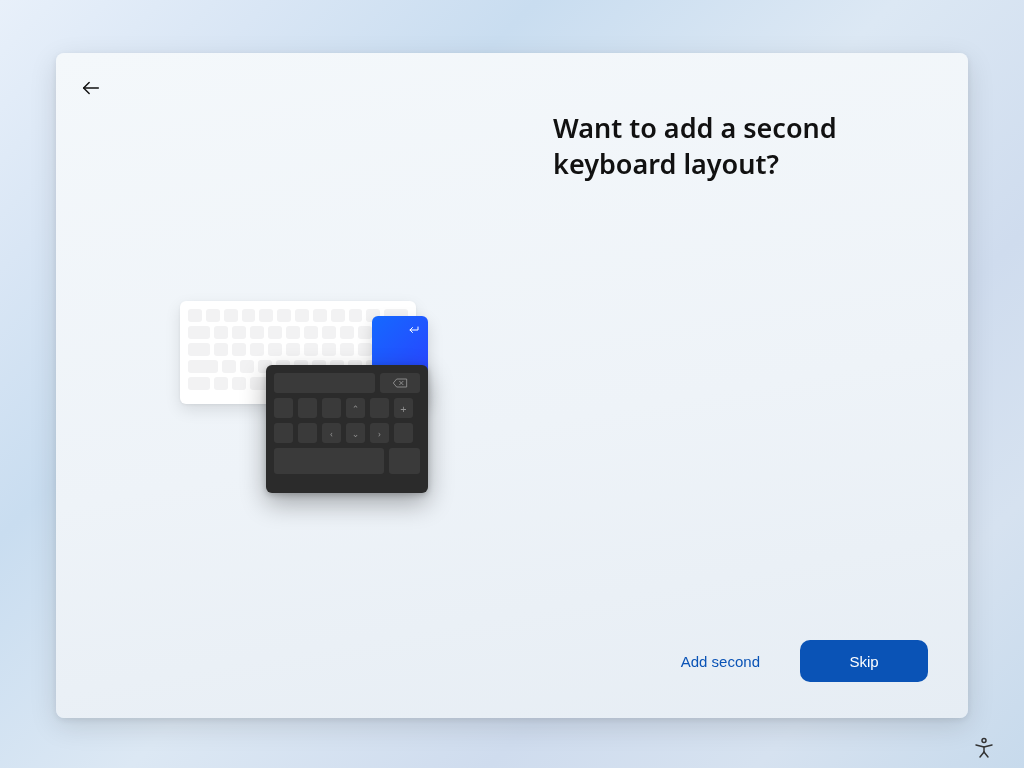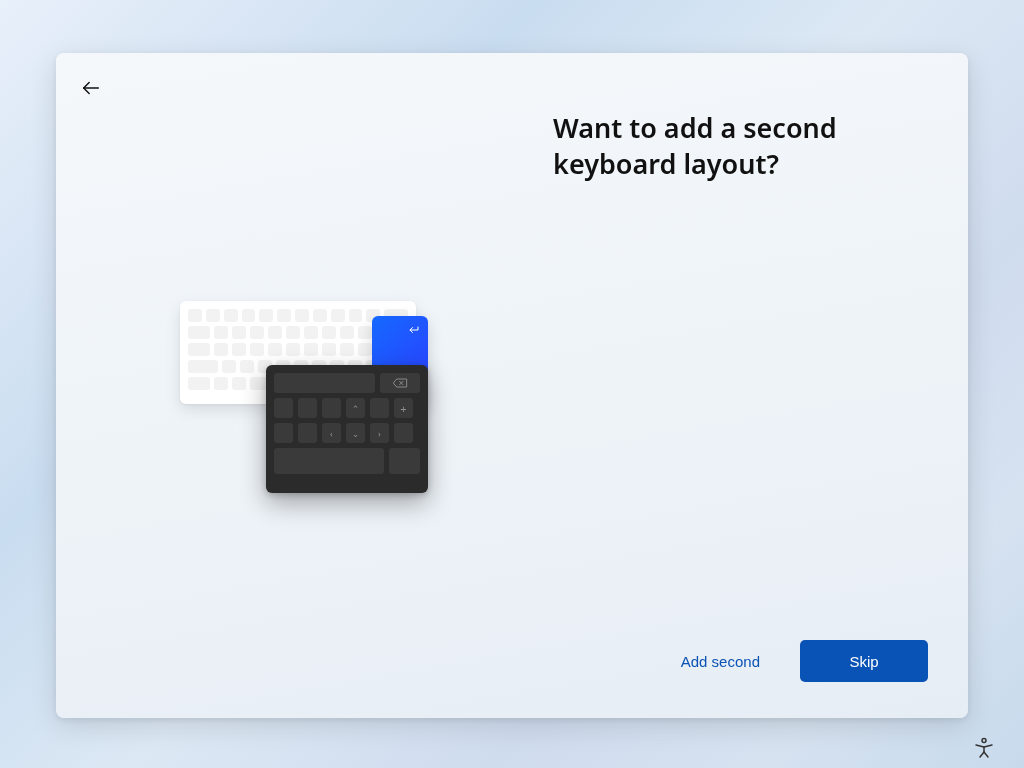--- a/index.html
+++ b/index.html
@@ -135,21 +135,21 @@
       border:none;
       padding:8px 4px;
     }
     .primary-btn {
       width:128px;
       height:42px;
       background:#0a53b6;
       color:#fff;
       font-size:15px;
       border:none;
-      border-radius:5px;
+      border-radius:10px;
       cursor:pointer;
     }
 
     
     .a11y {
       position:absolute;
       right:28px;
       bottom:8px;
       width:24px;
       height:24px;

